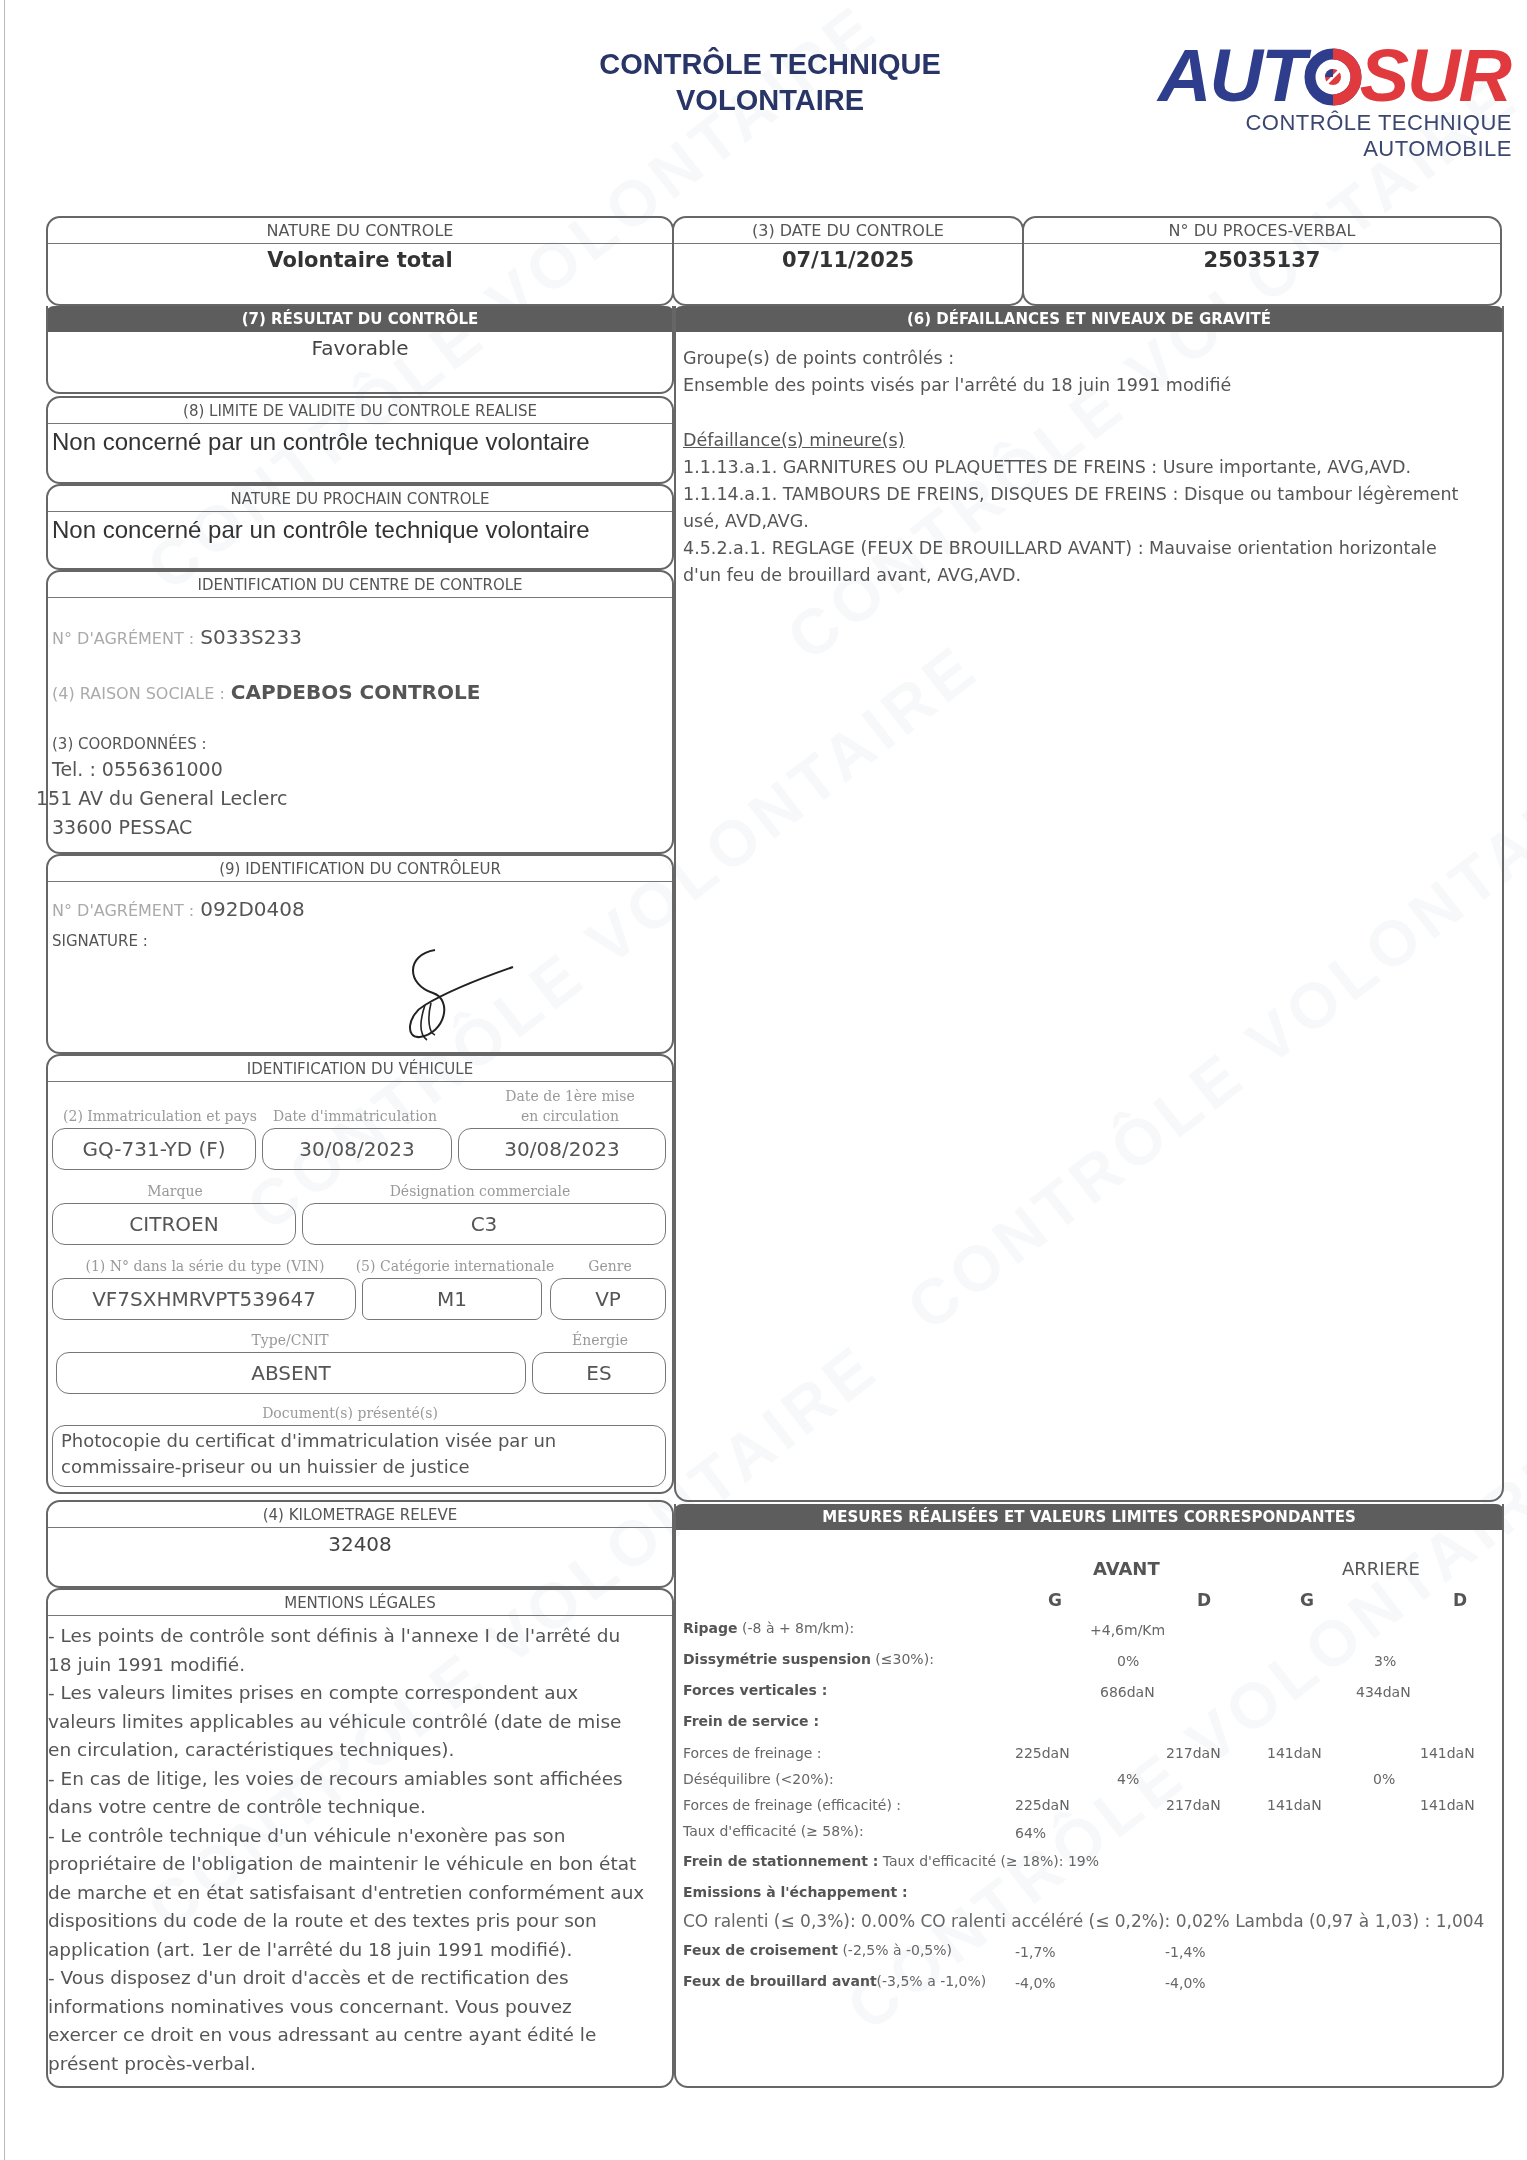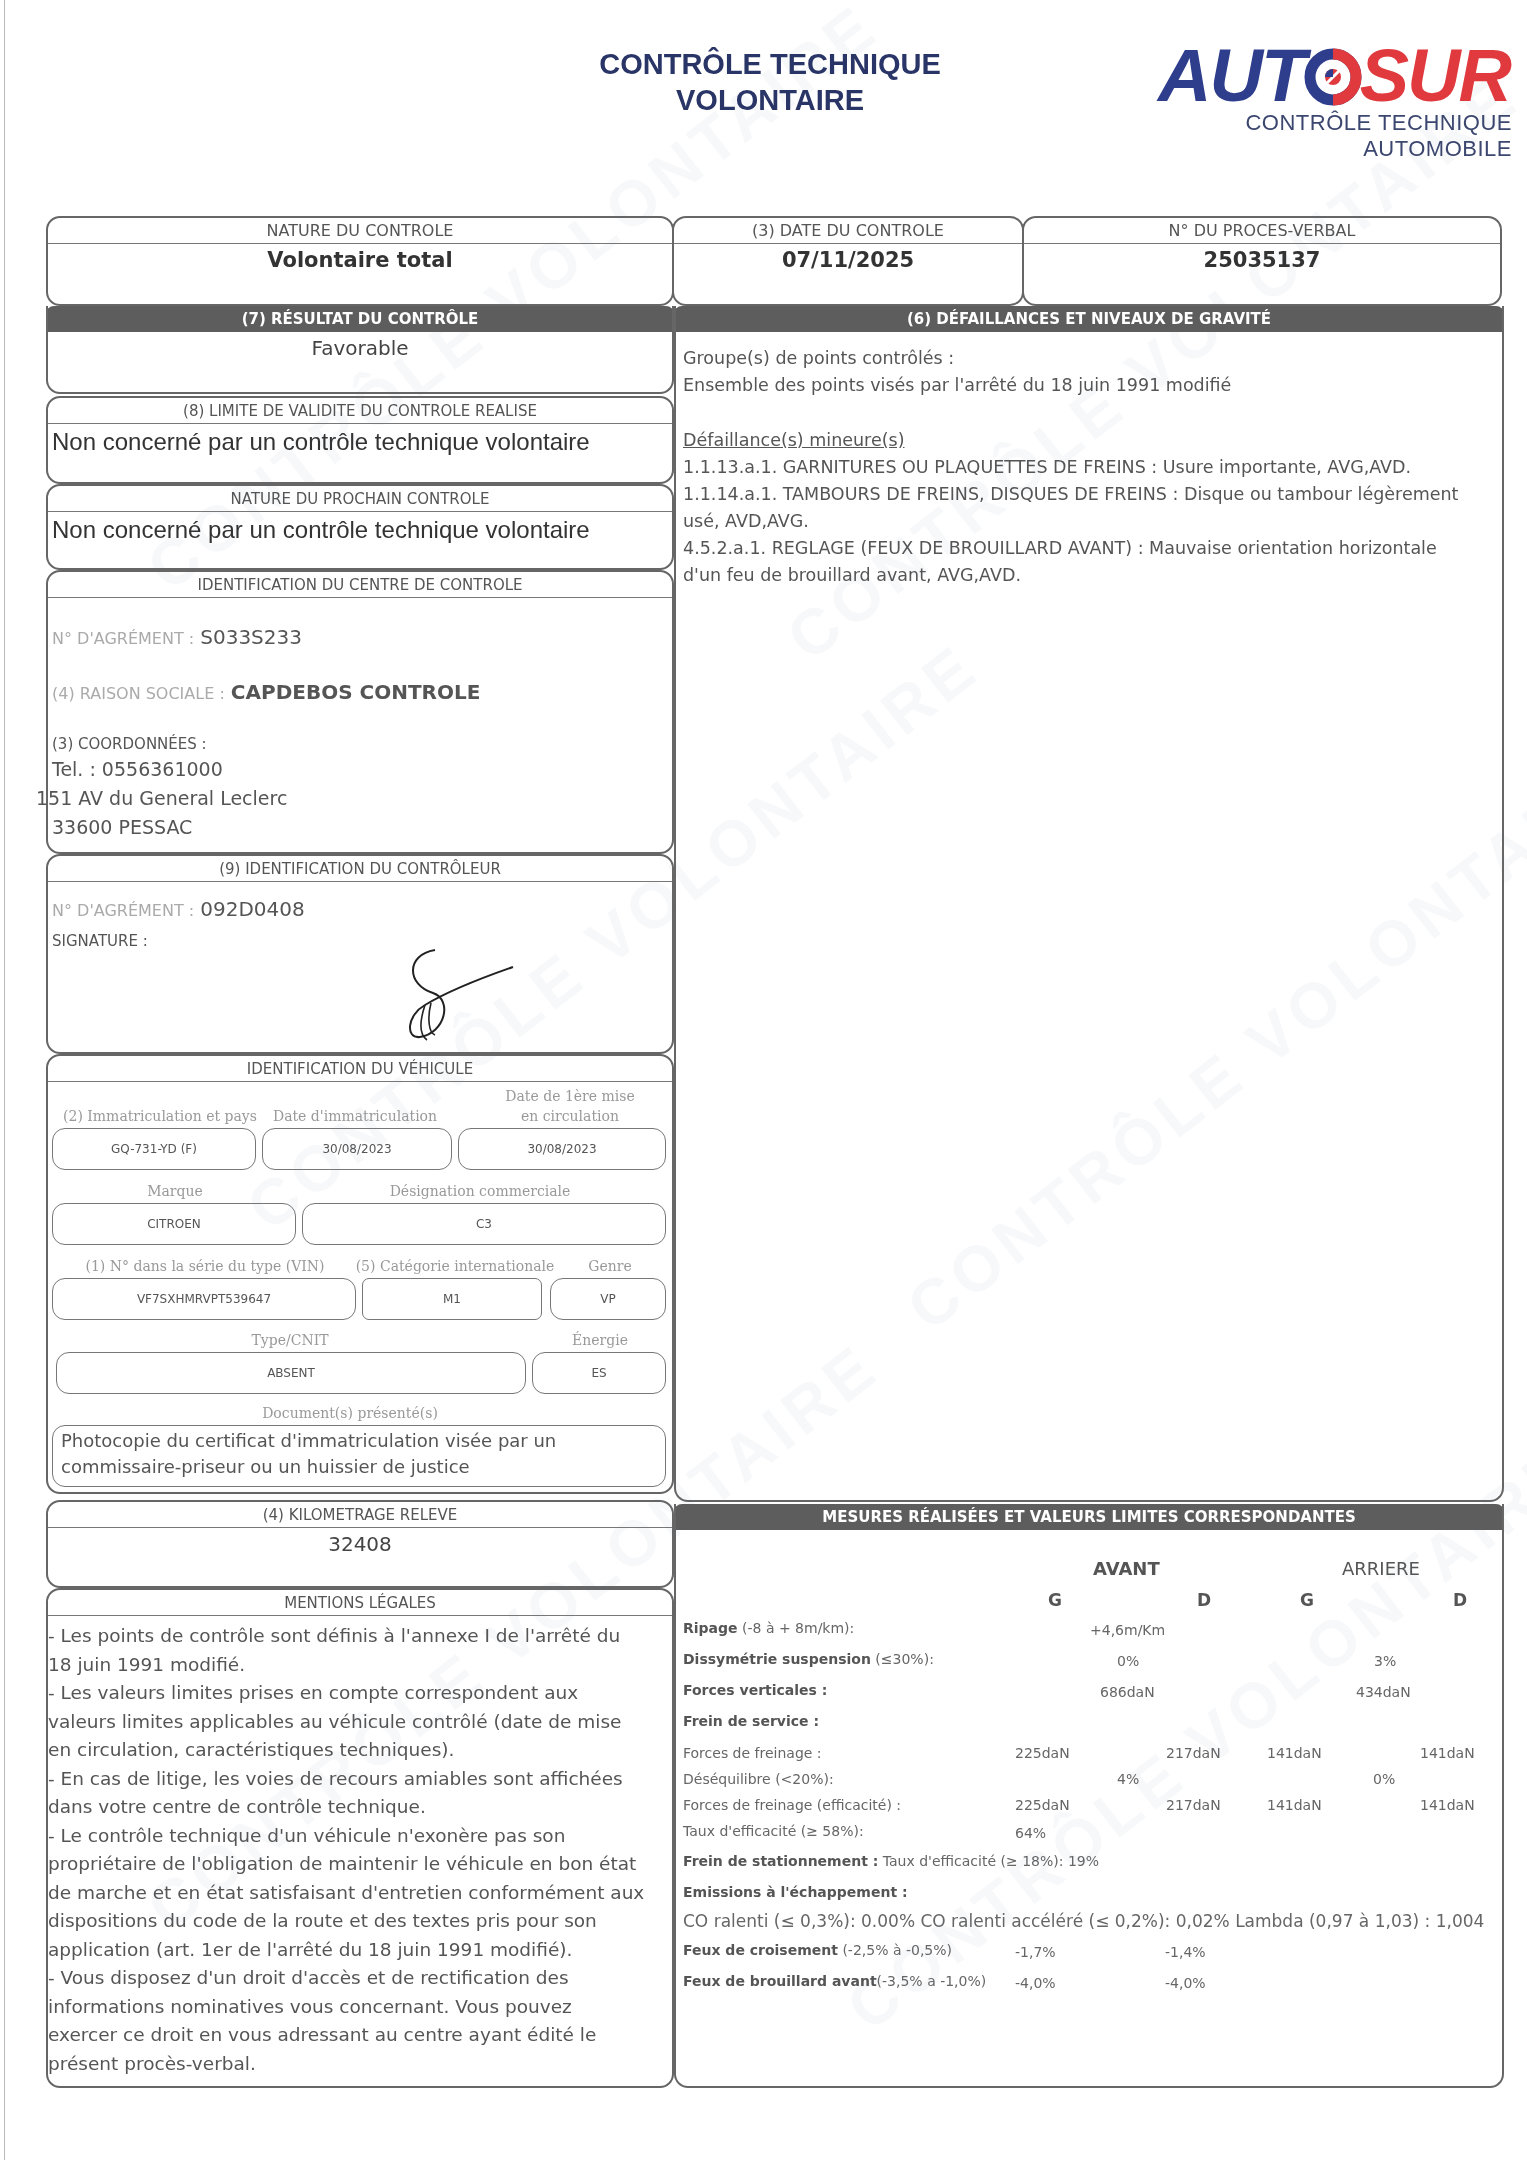--- a/index.html
+++ b/index.html
@@ -28,21 +28,21 @@
     .val-center { text-align: center; font-size: 20px; color: #444; padding-top: 4px; }
     .val-sans { font-family: "Liberation Sans", sans-serif; font-size: 24px; color: #333; padding: 4px 0 0 4px; white-space: nowrap; }
 
     .field-label { color: #aaa; font-size: 16px; }
     .field-val { color: #555; font-size: 20px; }
 
     .line { position: absolute; font-size: 19px; color: #555; white-space: nowrap; }
 
     
     .vlabel { position: absolute; font-size: 14px; color: #999; text-align: center; font-family: "DejaVu Serif", serif; white-space: nowrap; }
-    .pill { position: absolute; height: 42px; border: 1.5px solid #777; border-radius: 13px; text-align: center; font-size: 12px; line-height: 40px; color: #555; }
+    .pill { position: absolute; height: 42px; border: 1.5px solid #777; border-radius: 13px; text-align: center; font-size: 20px; line-height: 40px; color: #555; }
 
     .legal { position: absolute; left: 48px; top: 1622px; width: 620px; font-size: 18.5px; line-height: 28.5px; color: #555; }
 
     
     .defects { position: absolute; left: 683px; top: 345px; width: 825px; font-size: 17.5px; line-height: 27px; color: #555; }
     .defects .gap { height: 28px; }
     .defects .subtitle { font-weight: normal; text-decoration: underline; color: #555; }
 
     
     .m { position: absolute; font-size: 14px; color: #666; white-space: nowrap; }

